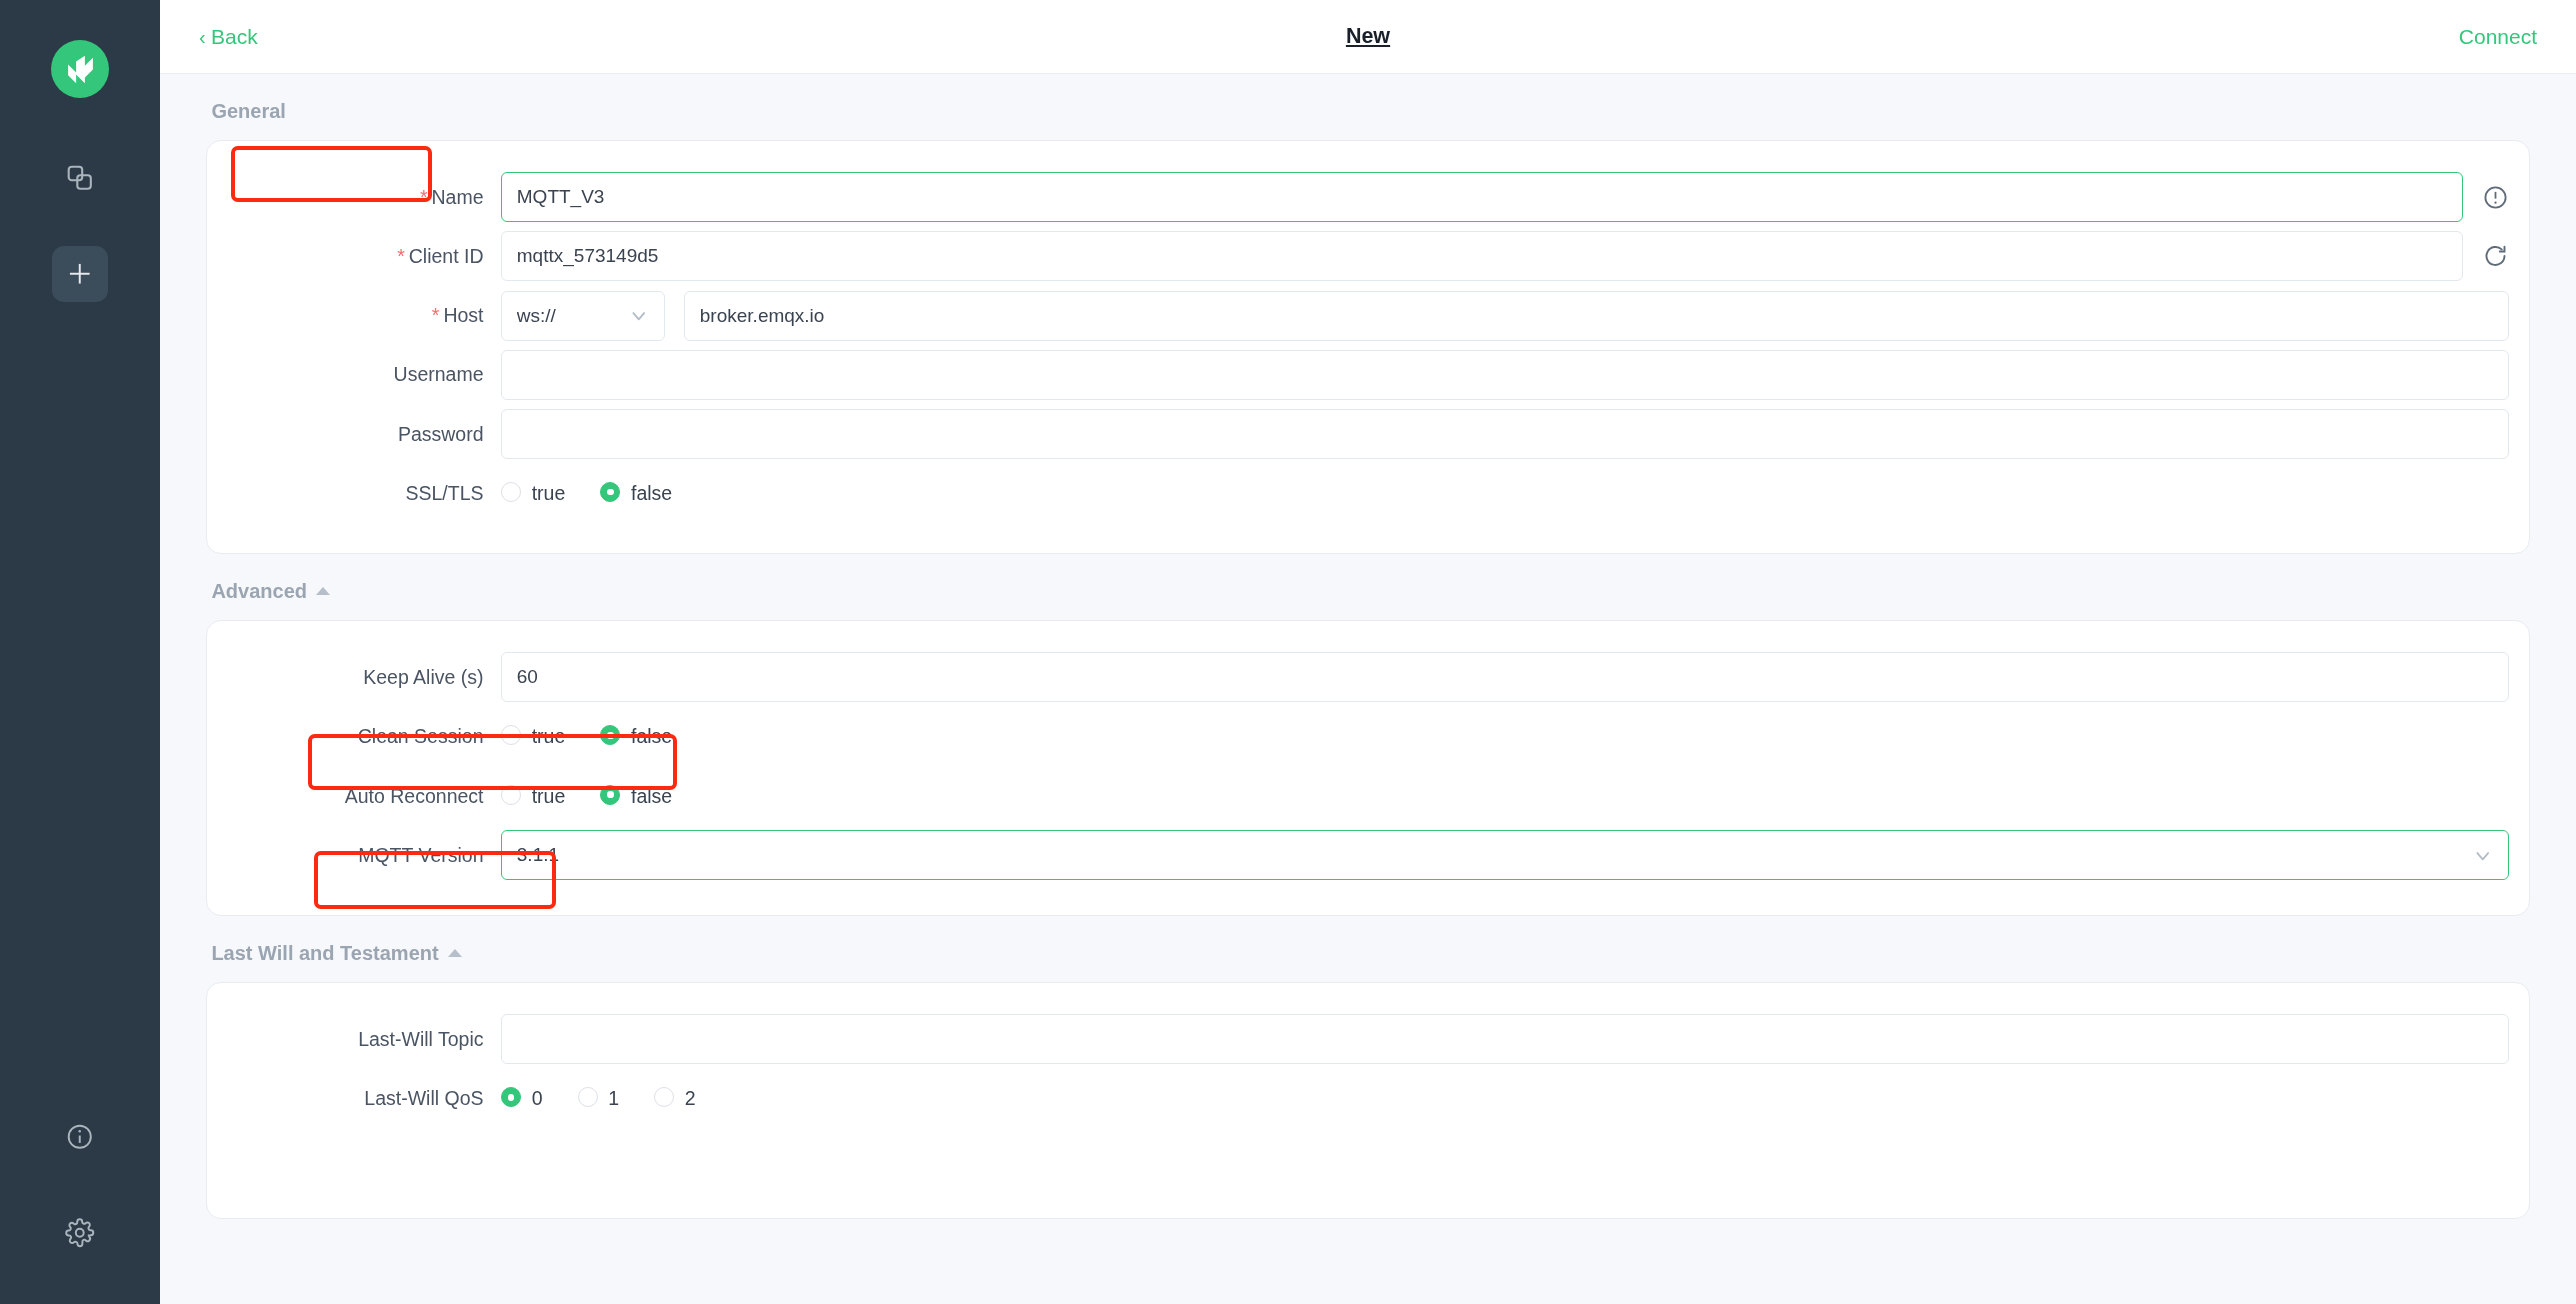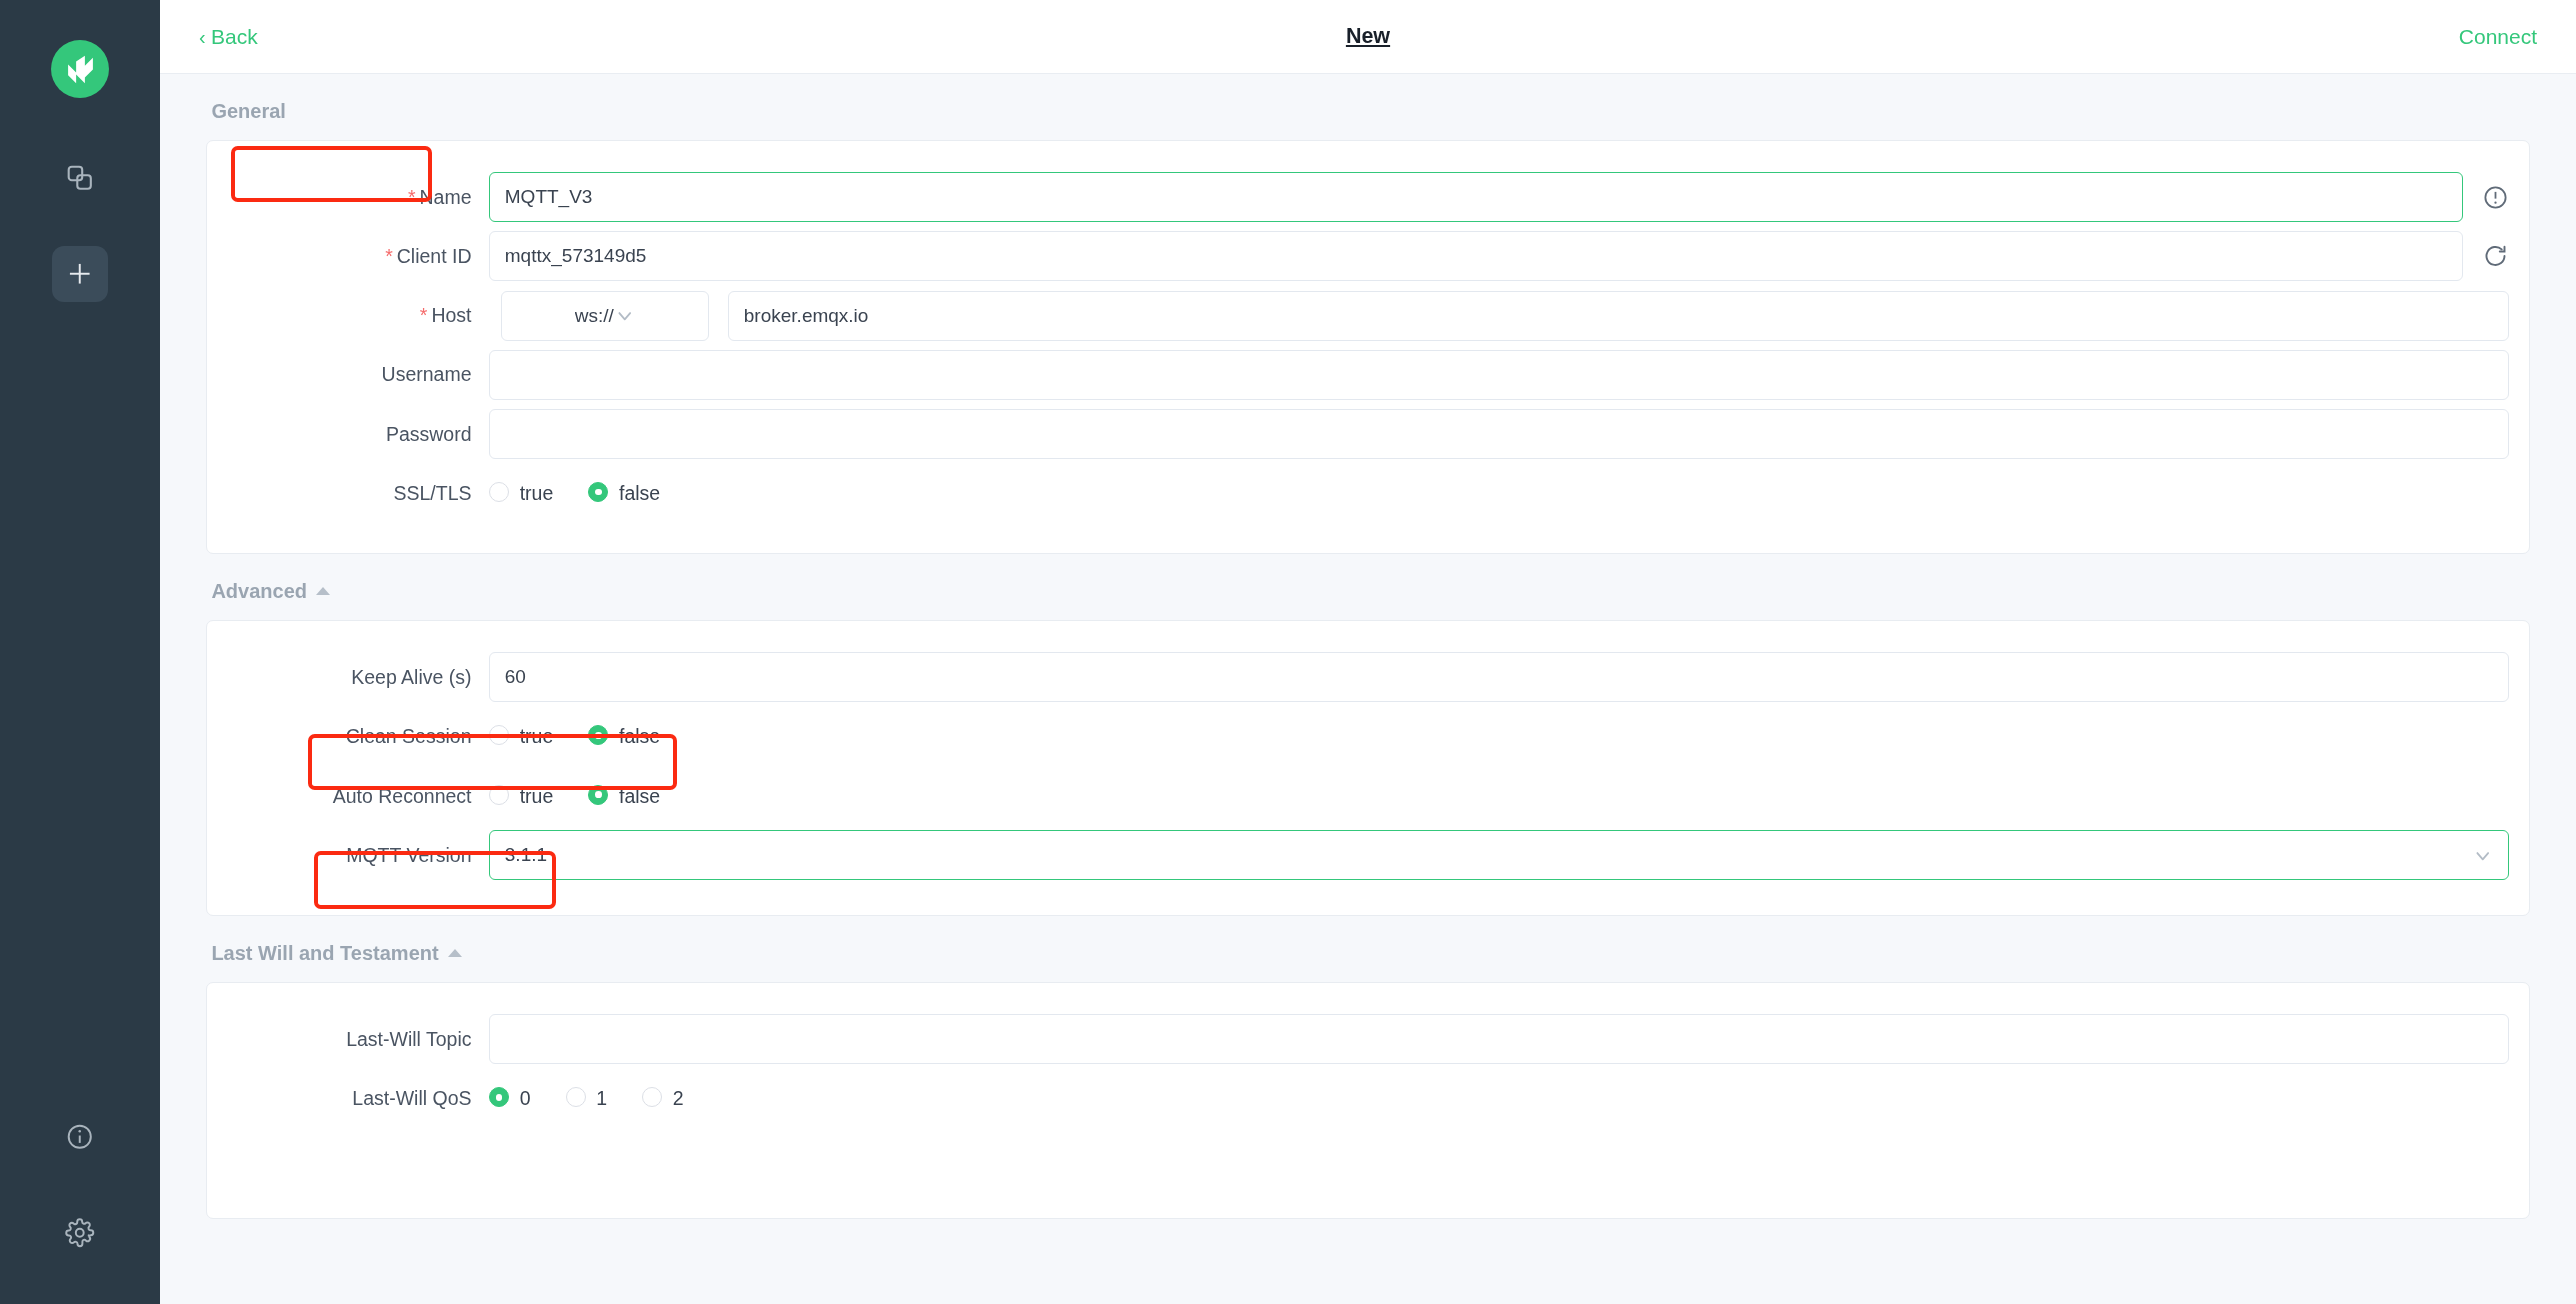--- a/index.html
+++ b/index.html
@@ -109,22 +109,22 @@
     width: 0; height: 0;
     border-left: 7.4px solid transparent;
     border-right: 7.4px solid transparent;
     border-bottom: 8.7px solid #b6bfc9;
     display: inline-block;
   }
 
   .card {
     background: #ffffff;
     border: 1.3px solid #e8ecf1;
-    border-radius: 7px;
-    padding: 27px 0 31px 0;
+    border-radius: 15px;
+    padding: 27px 0 31px 12px;
   }
 
   .row { display: flex; align-items: center; min-height: 58px; padding: 0 20px 0 0; }
   .row + .row { margin-top: 1.3px; }
   .lbl {
     width: 282px; flex: none; text-align: right;
     font-size: 19.5px; color: #4a5462;
     padding-right: 17.5px;
     white-space: nowrap;
   }
@@ -140,21 +140,21 @@
   }
   .fld.focus { border-color: #34c77b; }
   .fld .val { white-space: nowrap; overflow: hidden; }
   .fld.empty .val { color: #b9c0c9; }
 
   .fld-wrap { flex: 1; display: flex; align-items: center; gap: 19px; }
   .hint-icon { width: 27px; height: 27px; flex: none; color: #606b78; }
   .hint-icon svg { width: 27px; height: 27px; display: block; }
 
   .host-row .proto {
-    width: 208px; flex: none; justify-content: center; margin-left: 12px;
+    width: 164px; flex: none; justify-content: space-between;
   }
   .host-row .hostname { flex: 1; }
   .chev-down { width: 21.5px; height: 21.5px; color: #b3bcc6; flex: none; }
   .chev-down svg { width: 21.5px; height: 21.5px; display: block; }
 
   .radios { display: flex; align-items: center; gap: 0; }
   .radio {
     display: flex; align-items: flex-start; gap: 10.7px;
     margin-right: 35px;
     font-size: 19.5px; color: #3a4350;

